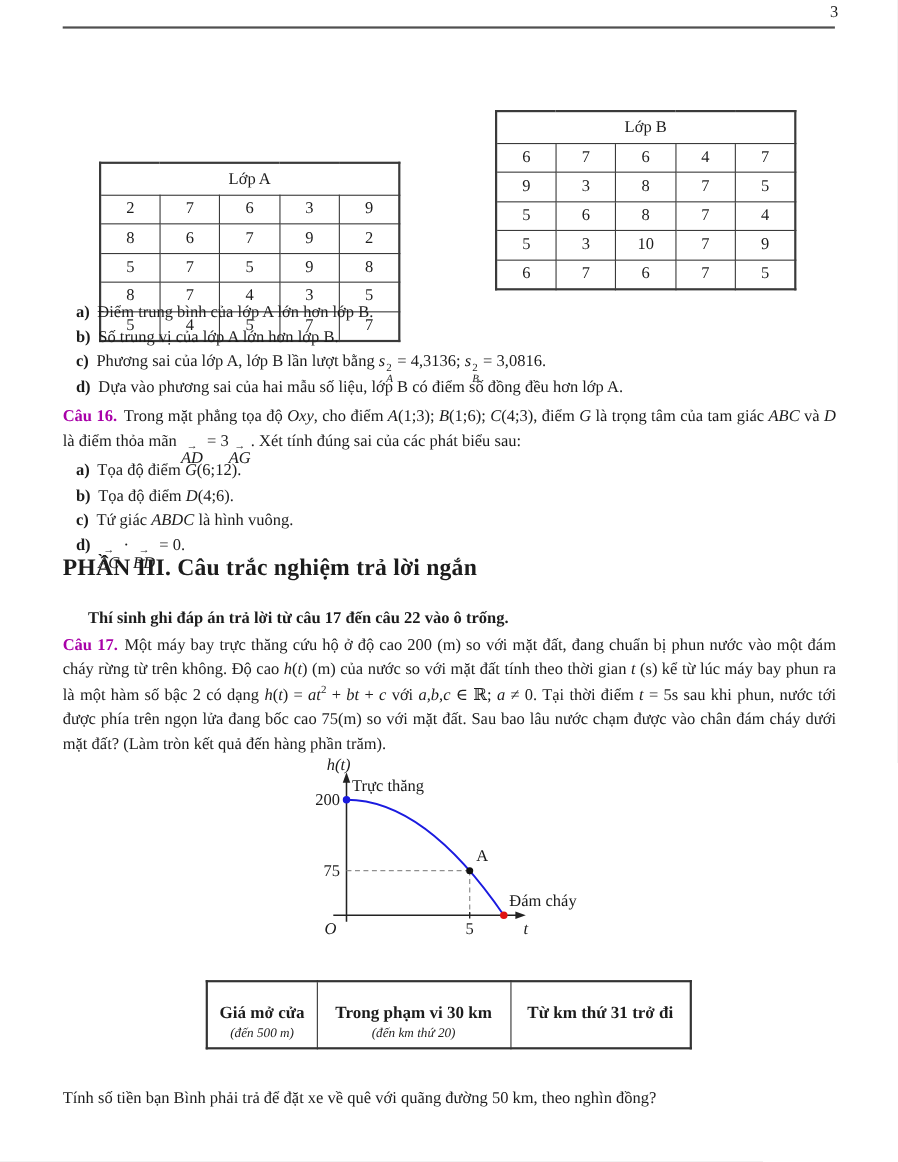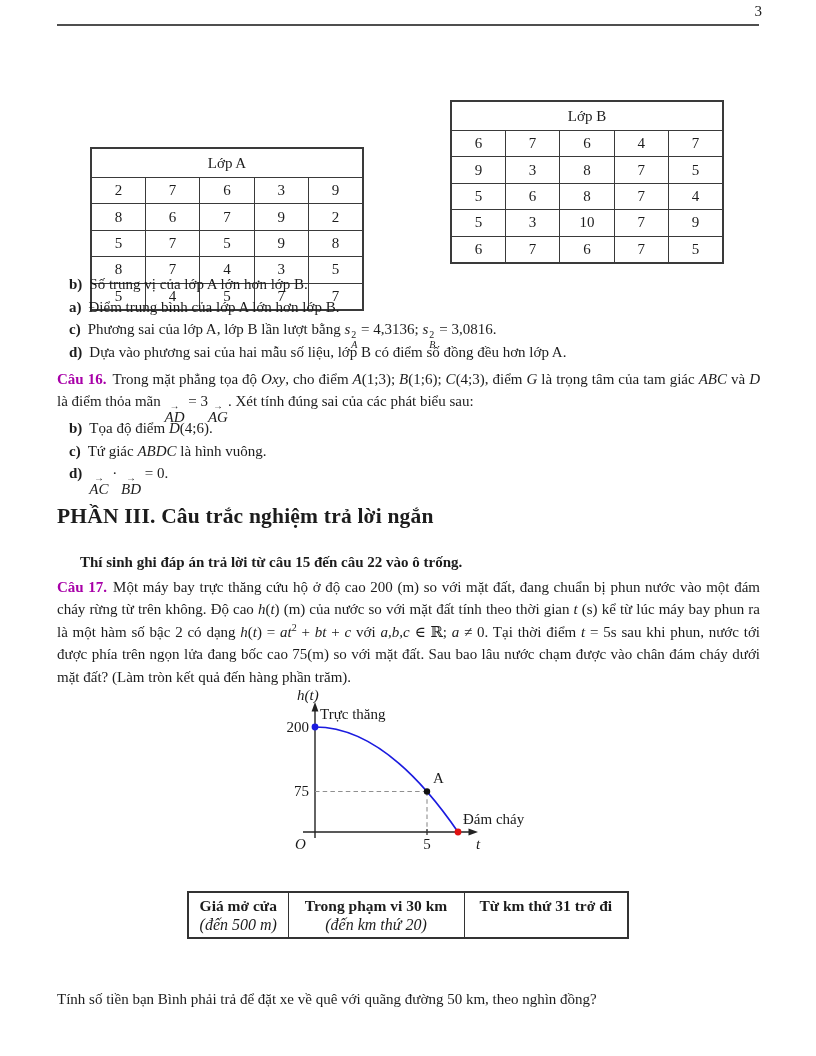--- a/index.html
+++ b/index.html
@@ -33,23 +33,23 @@
   .graph .dash{stroke:#8f8f8f;stroke-width:1.1;stroke-dasharray:4.5 3.2;}
   .graph .tick{stroke:#222;stroke-width:1.2;}
   .graph .pt-blue{fill:#1b1bdf;}
   .graph .pt-black{fill:#111111;}
   .graph .pt-red{fill:#e01212;}
   .graph text{font-family:"Liberation Serif","DejaVu Serif",serif;font-size:15px;fill:#1a1a1a;}
   .graph .t-math{font-style:italic;}
   .graph .t-right{text-anchor:end;}
   .graph .t-mid{text-anchor:middle;}
   .taxi{position:absolute;left:187px;top:891px;border-collapse:collapse;border:2px solid #333;}
-  .taxi td{border:1.2px solid #333;text-align:center;vertical-align:top;padding:3px 8px 4px;}
+  .taxi td{border:1.2px solid #333;text-align:center;vertical-align:top;padding:18px 8px 4px;}
   .t-head{font-weight:bold;font-size:15.5px;line-height:20px;}
-  .t-note{font-style:italic;font-size:16px;line-height:17px;min-height:17px;}
+  .t-note{font-style:italic;font-size:12px;line-height:17px;min-height:17px;}
   .t-val{font-weight:bold;font-size:15.5px;line-height:20px;}
   .t-unit{font-size:15px;line-height:19px;}
 </style>
 </head>
 <body>
 
 <div class="sheet">
 
   <div class="pageno">3</div>
   <div class="headrule"></div>
@@ -139,55 +139,56 @@
           <td>6</td>
           <td>7</td>
           <td>6</td>
           <td>7</td>
           <td>5</td>
         </tr>
       </tbody>
   </table>
 
   <div class="items" style="top:273px;">
+      <div class="item"><span class="item-label">a)</span><span class="item-text">Điểm trung bình của lớp A lớn hơn lớp B.</span></div>
       <div class="item"><span class="item-label">b)</span><span class="item-text">Số trung vị của lớp A lớn hơn lớp B.</span></div>
-      <div class="item"><span class="item-label">a)</span><span class="item-text">Điểm trung bình của lớp A lớn hơn lớp B.</span></div>
       <div class="item"><span class="item-label">c)</span><span class="item-text">Phương sai của lớp A, lớp B lần lượt bằng <span class="sswrap"><i>s</i><span class="ss-stack">
               <span>2</span>
               <i>A</i>
             </span></span> = 4,3136; <span class="sswrap"><i>s</i><span class="ss-stack">
               <span>2</span>
               <i>B</i>
             </span></span> = 3,0816.</span></div>
       <div class="item"><span class="item-label">d)</span><span class="item-text">Dựa vào phương sai của hai mẫu số liệu, lớp B có điểm số đồng đều hơn lớp A.</span></div>
     </div>
 
   <div class="para" style="top:368px;">
     <span class="qlabel">Câu 16.</span><span>Trong mặt phẳng tọa độ <i>Oxy</i>, cho điểm <i>A</i>(1;3); <i>B</i>(1;6); <i>C</i>(4;3), điểm <i>G</i> là trọng tâm của tam giác <i>ABC</i> và <i>D</i> là điểm thỏa mãn <span class="vec">
           <span class="vec-arrow">→</span>
           <i class="vec-base">AD</i>
         </span> = 3<span class="vec">
           <span class="vec-arrow">→</span>
           <i class="vec-base">AG</i>
         </span>. Xét tính đúng sai của các phát biểu sau:</span>
   </div>
   <div class="items" style="top:417px;">
+      <div class="item"><span class="item-label">a)</span><span class="item-text">Tọa độ điểm <i>G</i>(6;12).</span></div>
       <div class="item"><span class="item-label">b)</span><span class="item-text">Tọa độ điểm <i>D</i>(4;6).</span></div>
       <div class="item"><span class="item-label">c)</span><span class="item-text">Tứ giác <i>ABDC</i> là hình vuông.</span></div>
       <div class="item"><span class="item-label">d)</span><span class="item-text"><span class="vec">
             <span class="vec-arrow">→</span>
             <i class="vec-base">AC</i>
           </span> · <span class="vec">
             <span class="vec-arrow">→</span>
             <i class="vec-base">BD</i>
           </span> = 0.</span></div>
     </div>
 
   <div class="part-title">PHẦN III. Câu trắc nghiệm trả lời ngắn</div>
-  <div class="part-note">Thí sinh ghi đáp án trả lời từ câu 15 đến câu 22 vào ô trống.</div>
+  <div class="part-note">Thí sinh ghi đáp án trả lời từ câu 17 đến câu 22 vào ô trống.</div>
 
   <div class="para" style="top:576px;">
     <span class="qlabel">Câu 17.</span><span>Một máy bay trực thăng cứu hộ ở độ cao 200 (m) so với mặt đất, đang chuẩn bị phun nước vào một đám cháy rừng từ trên không. Độ cao <i>h</i>(<i>t</i>) (m) của nước so với mặt đất tính theo thời gian <i>t</i> (s) kể từ lúc máy bay phun ra là một hàm số bậc 2 có dạng <i>h</i>(<i>t</i>) = <i>at</i><sup>2</sup> + <i>bt</i> + <i>c</i> với <i>a,b,c</i> ∈ ℝ; <i>a</i> ≠ 0. Tại thời điểm <i>t</i> = 5s sau khi phun, nước tới được phía trên ngọn lửa đang bốc cao 75(m) so với mặt đất. Sau bao lâu nước chạm được vào chân đám cháy dưới mặt đất? (Làm tròn kết quả đến hàng phần trăm).</span>
   </div>
 
   <svg class="graph" width="300" height="172" viewBox="0 0 300 172">
     <line class="axis" x1="65" y1="152" x2="65" y2="23"></line>
     <polygon class="axis-head" points="65,16 61.6,25.5 68.4,25.5"></polygon>
     <line class="axis" x1="53" y1="146" x2="221" y2="146"></line>
     <polygon class="axis-head" points="228,146 218.5,142.6 218.5,149.4"></polygon>

